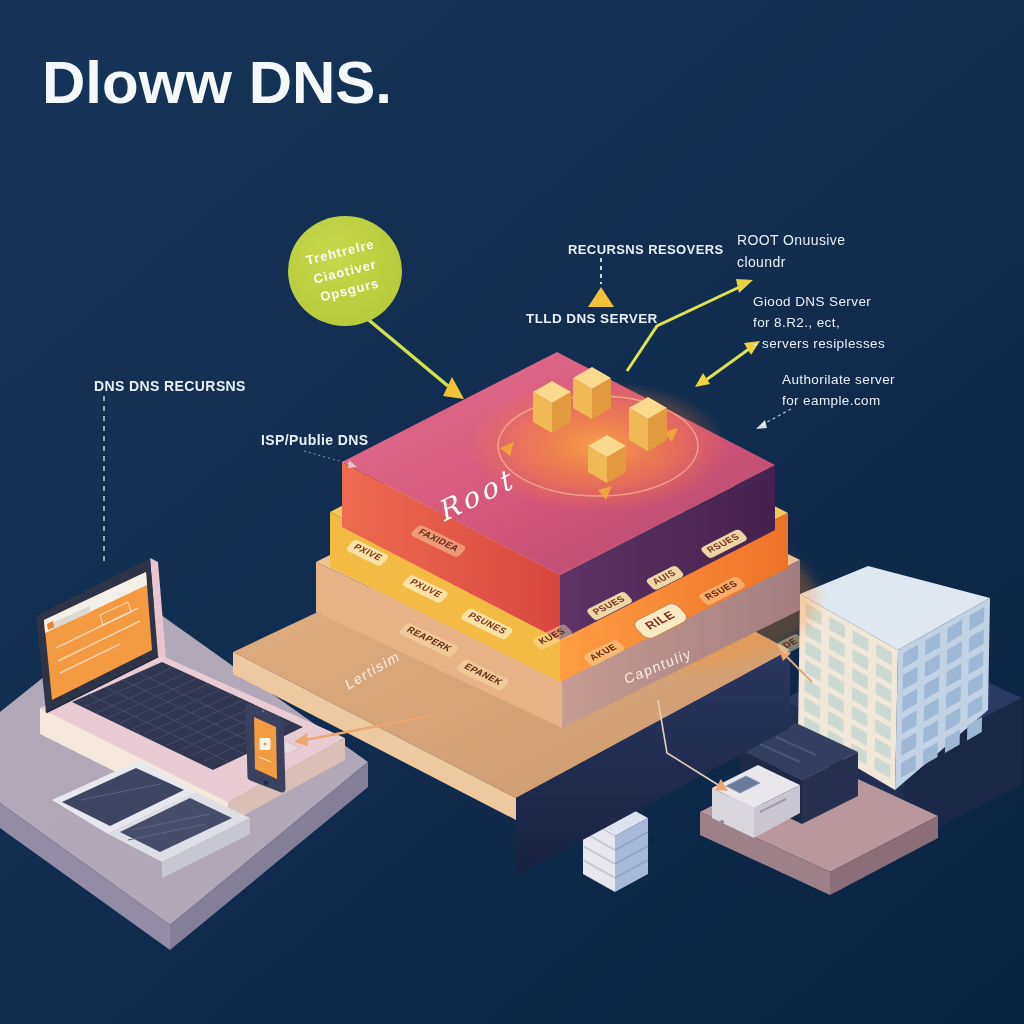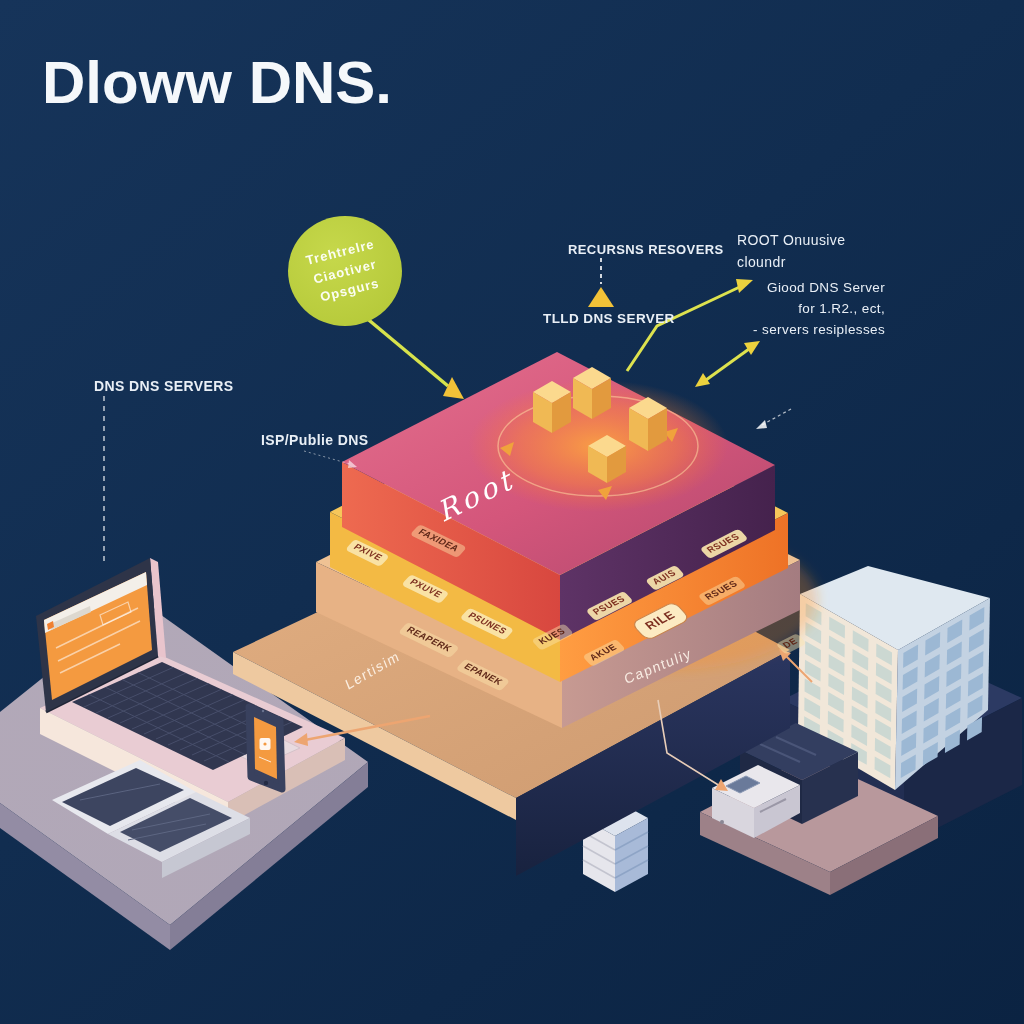--- a/index.html
+++ b/index.html
@@ -342,28 +342,29 @@
 </svg>
 
 <div id="text-layer">
   <div id="title">Dloww DNS.</div>
 
   <div id="blob">
     <div class="blob-text"><span>Trehtrelre</span><br><span>Ciaotiver</span><br><span>Opsgurs</span></div>
   </div>
 
   <div class="lbl" style="left:548px;top:240px;font-size:13px;margin-left:20px;">RECURSNS RESOVERS</div>
-  <div class="lbl" style="left:543px;top:309px;font-size:13.5px;font-weight:700;">TLLD DNS SERVER</div>
+  <div class="lbl" style="left:526px;top:309px;font-size:13.5px;font-weight:700;">TLLD DNS SERVER</div>
 
   <div class="lbl" style="left:737px;top:230px;font-weight:500;"><span class="ln">ROOT Onuusive</span><span class="ln">cloundr</span></div>
 
-  <div class="lbl" style="left:753px;top:278px;font-size:13.5px;font-weight:500;text-align:right;"><span class="ln">Giood DNS Server</span><span class="ln">for 1.R2., ect,</span><span class="ln">- servers resiplesses</span></div>
-
-
-  <div class="lbl" style="left:94px;top:376px;">DNS DNS SERVERS</div>
+  <div class="lbl" style="left:753px;top:292px;font-size:13.5px;font-weight:500;"><span class="ln">Giood DNS Server</span><span class="ln">for 8.R2., ect,</span><span class="ln">- servers resiplesses</span></div>
+
+  <div class="lbl" style="left:782px;top:370px;font-size:13.5px;font-weight:500;"><span class="ln">Authorilate server</span><span class="ln">for eample.com</span></div>
+
+  <div class="lbl" style="left:94px;top:376px;">DNS DNS RECURSNS</div>
   <div class="lbl" style="left:261px;top:430px;font-weight:700;">ISP/Publie DNS</div>
 
   <div id="root-label">Root</div>
   <div class="plat-text" id="lertisim">Lertisim</div>
   <div class="plat-text" id="capituliy">Capntuliy</div>
 </div>
 
 <div id="chip-layer">
     <div class="chip sw" style="left: 348px; top: 546px;">PXIVE</div>
     <div class="chip sw" style="left: 404px; top: 582px;">PXUVE</div>

